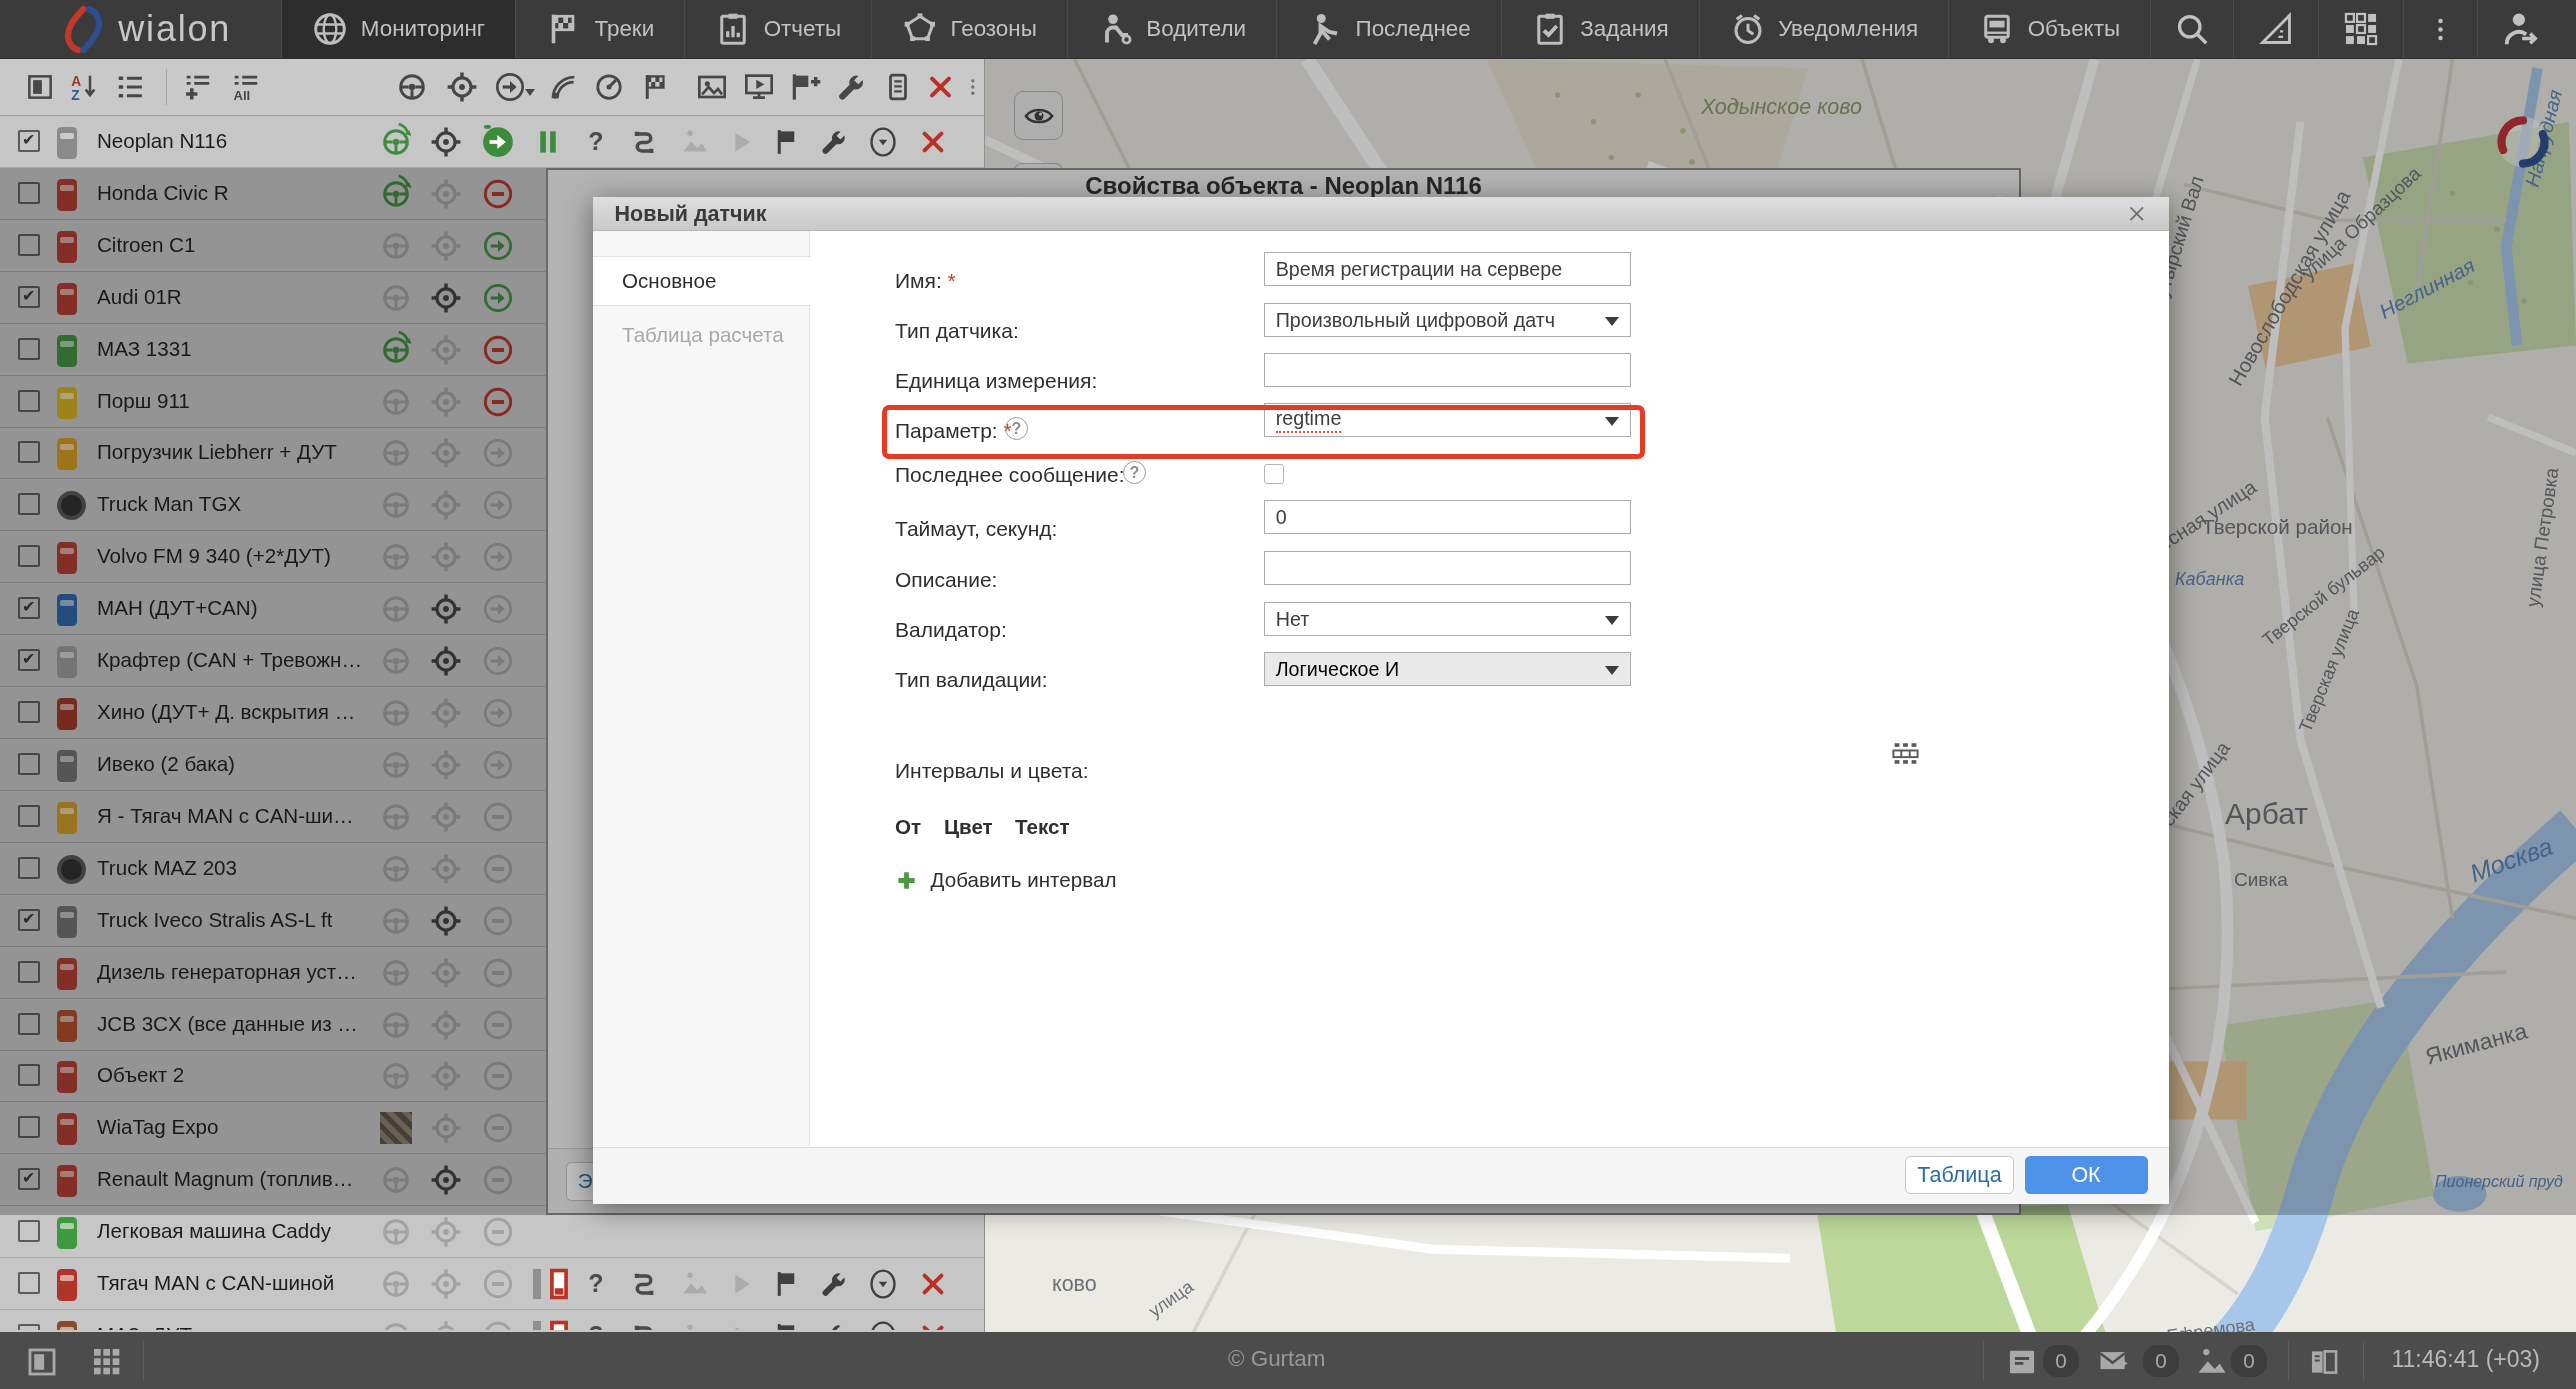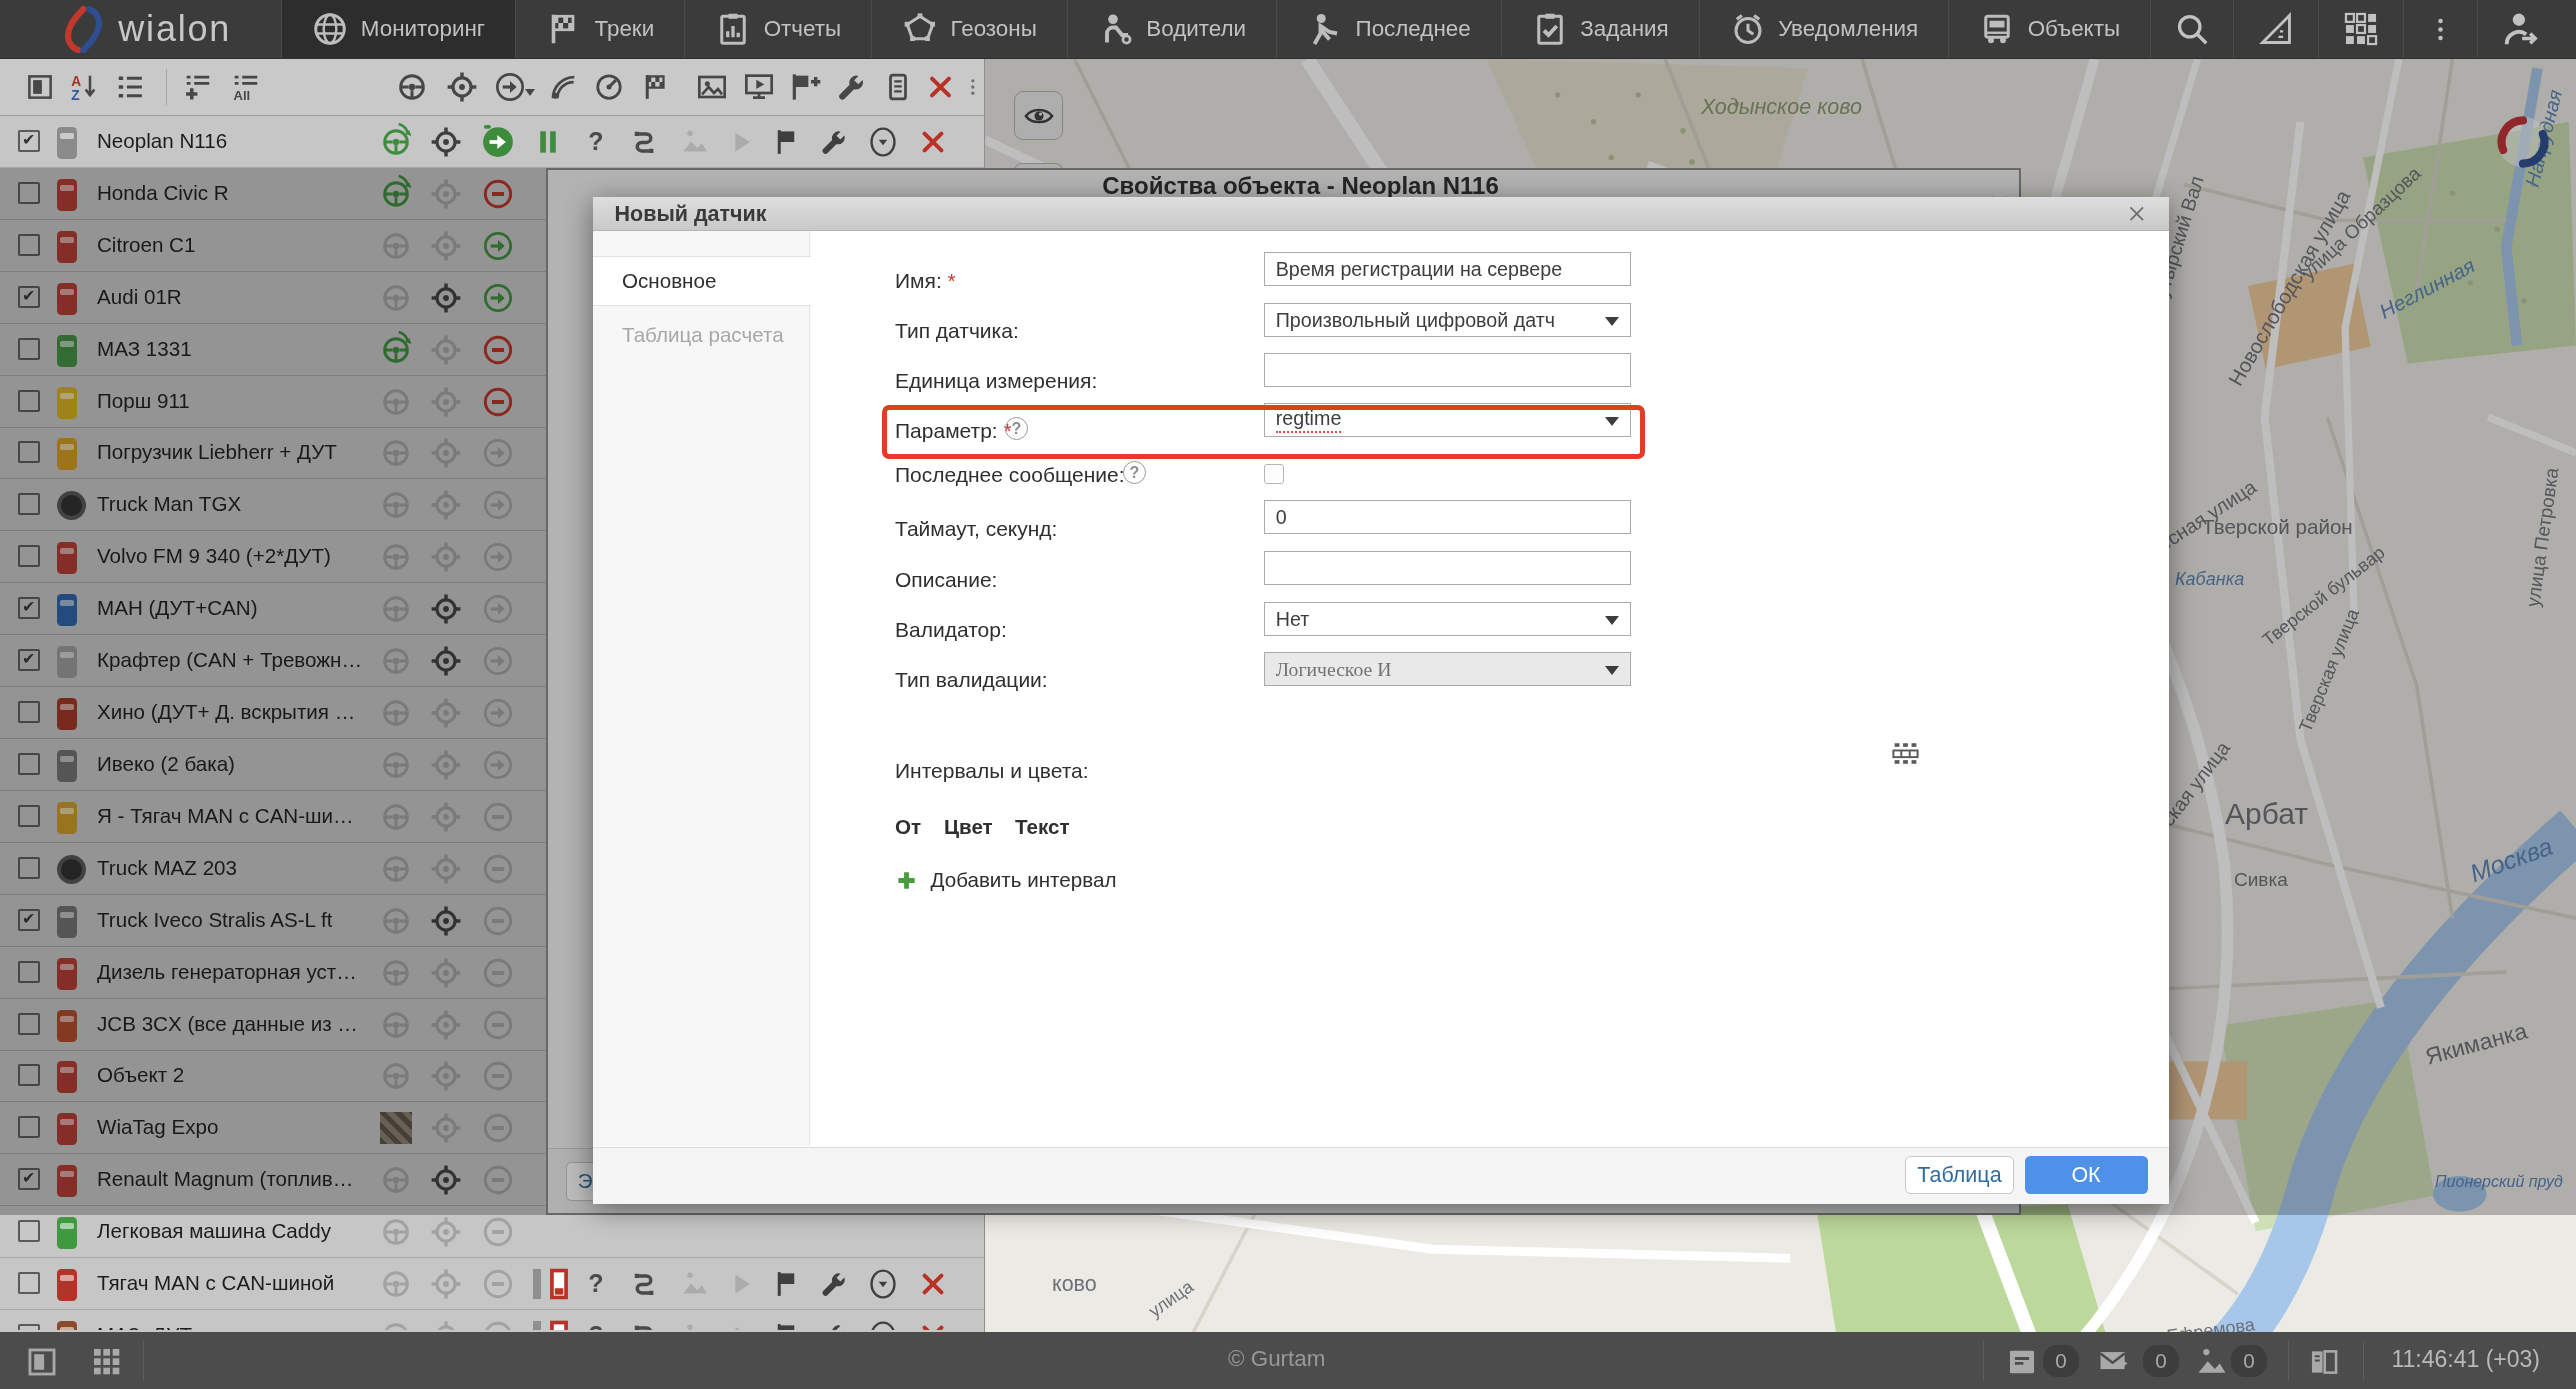--- a/index.html
+++ b/index.html
@@ -40,21 +40,21 @@
   .mlabel.blue{color:#5b83b5;font-style:italic;}
   .mlabel.park{color:#89996f;font-style:italic;}
   #eyebtn{position:absolute;left:29px;top:32px;width:47px;height:47px;background:#e9e9e9;border:0.9px solid #b5b5b5;
           border-radius:9px;display:flex;align-items:center;justify-content:center;color:#3f3f3f;z-index:3;}
   #layersliver{position:absolute;left:29px;top:104px;width:47px;height:7.2px;background:#e9e9e9;
                border:0.9px solid #b5b5b5;border-bottom:none;border-radius:9px 9px 0 0;z-index:3;}
   
   #underdlg{left:546px;top:168px;width:1475px;height:1047px;background:#f0f0f0;border:2.7px solid #8a8a8a;
             box-sizing:border-box;z-index:5;}
   #underdlg .utitle{position:absolute;left:0;top:1.8px;width:100%;text-align:center;font-size:24px;
-                    font-weight:bold;color:#2f2f2f;padding-left:17px;}
+                    font-weight:bold;color:#2f2f2f;}
   #underdlg .uclose{position:absolute;right:7.2px;top:21.5px;color:#3c3c3c;}
   #underdlg .scrolltrack{position:absolute;right:12.5px;top:70px;width:9px;height:877px;background:#dcdcdc;border:0.9px solid #c2c2c2;}
   #underdlg .ufooter{position:absolute;left:0;bottom:0;width:100%;height:64px;background:#ececec;border-top:0.9px solid #cfcfcf;}
   #underdlg .exportbtn{position:absolute;left:18px;bottom:12.5px;width:179px;height:39px;background:#fff;
                        border:1.8px solid #c4c4c4;border-radius:5.4px;color:#2d6da3;font-size:20.6px;
                        display:flex;align-items:center;padding-left:10.7px;box-sizing:border-box;overflow:hidden;white-space:nowrap;}
   #underdlg .uok{position:absolute;right:16px;bottom:12.5px;width:81px;height:39px;background:#3a6fb5;border-radius:5.4px;}
   .dim{background:rgba(15,15,15,0.27);pointer-events:none;}
   #dimmain{left:0;top:168px;width:2576px;height:1047px;z-index:6;}
   #dimmaptop{left:985px;top:59px;width:1591px;height:109px;z-index:4;}
@@ -69,21 +69,21 @@
   .tab{position:absolute;left:0;width:218px;height:50px;display:flex;align-items:center;padding-left:29px;
        box-sizing:border-box;font-size:20.6px;cursor:pointer;}
   .tab.active{top:59px;background:#fff;border-top:0.9px solid #e2e2e2;border-bottom:0.9px solid #e2e2e2;color:#2f2f2f;}
   .tab.inactive{top:113px;color:#a8a8a8;}
   .flabel{position:absolute;font-size:21px;color:#2f2f2f;white-space:nowrap;}
   .flabel .req{color:#d33a2a;}
   .inp{position:absolute;left:671px;width:367px;height:34px;border:1.8px solid #ababab;box-sizing:border-box;
        background:#fff;font-size:19.7px;color:#3d3d3d;display:flex;align-items:center;padding:0 10.7px;white-space:nowrap;overflow:hidden;}
   .inp.sel::after{content:"";position:absolute;right:10.7px;top:13.4px;border:7.2px solid transparent;border-top:9px solid #3d3d3d;}
   .inp.sel{padding-right:32px;}
-  .inp.disabled{background:#e9e9e9;color:#737373;font-family:Liberation Serif, serif;}
+  .inp.disabled{background:#e9e9e9;color:#000000;}
   .helpc{position:absolute;width:23px;height:23px;border:1.8px solid #9a9a9a;border-radius:50%;color:#8d8d8d;
          font-size:16px;font-weight:bold;text-align:center;line-height:21.5px;box-sizing:border-box;}
   .mcheck{position:absolute;left:671px;width:19.7px;height:19.7px;border:1.8px solid #b5b5b5;border-radius:2.7px;background:#fdfdfd;box-sizing:border-box;}
   #redbox{left:882px;top:405px;width:763px;height:54px;border:5.4px solid #e23b26;border-radius:7.2px;z-index:8;box-sizing:border-box;}
   .dotted-red{border-bottom:2.7px dotted #e24b3b;padding-bottom:0.9px;}
   #mfoot{position:absolute;left:0;bottom:0;width:100%;height:57px;background:#f5f5f5;border-top:0.9px solid #ddd;box-sizing:border-box;}
   .btn{position:absolute;top:8px;height:38px;border-radius:5.4px;font-size:21.5px;display:flex;align-items:center;justify-content:center;cursor:pointer;}
   #btncancel{right:155px;width:109px;background:#fff;border:1.8px solid #c7c7c7;color:#2d6da3;box-sizing:border-box;}
   #btnok{right:21.5px;width:123px;background:#4d92e8;color:#fff;}
   .ivh{position:absolute;font-size:20.6px;font-weight:bold;color:#2f2f2f;}

